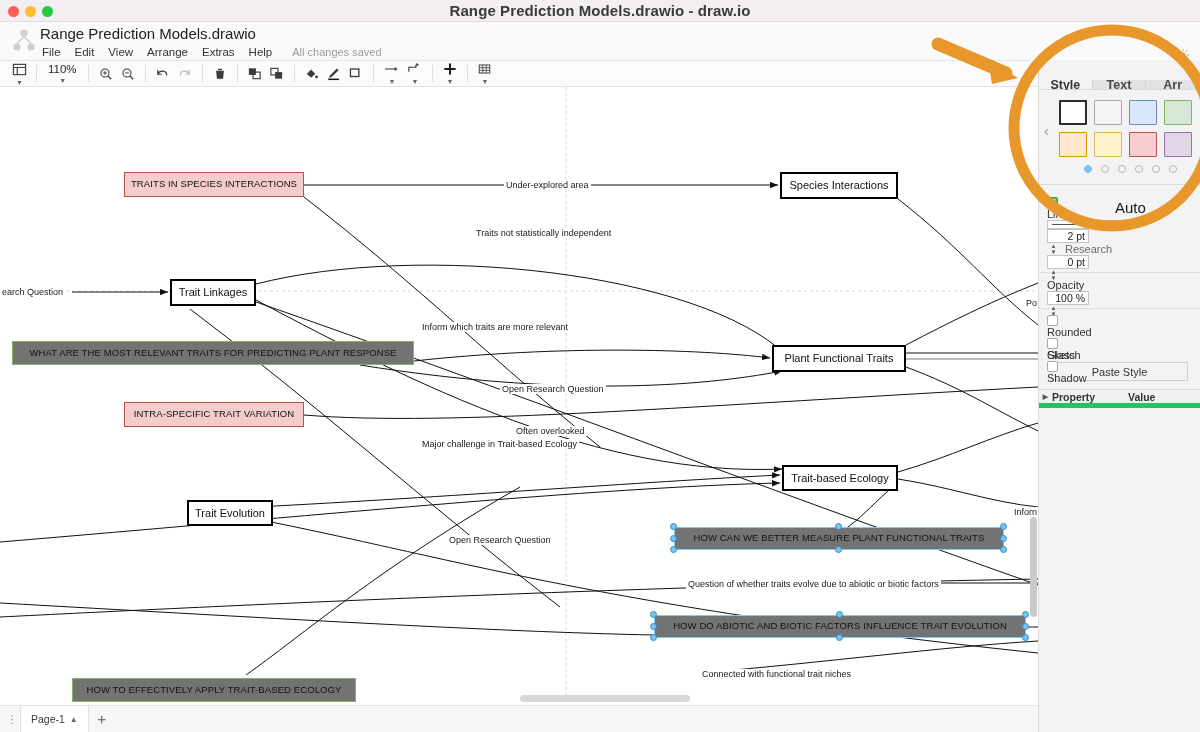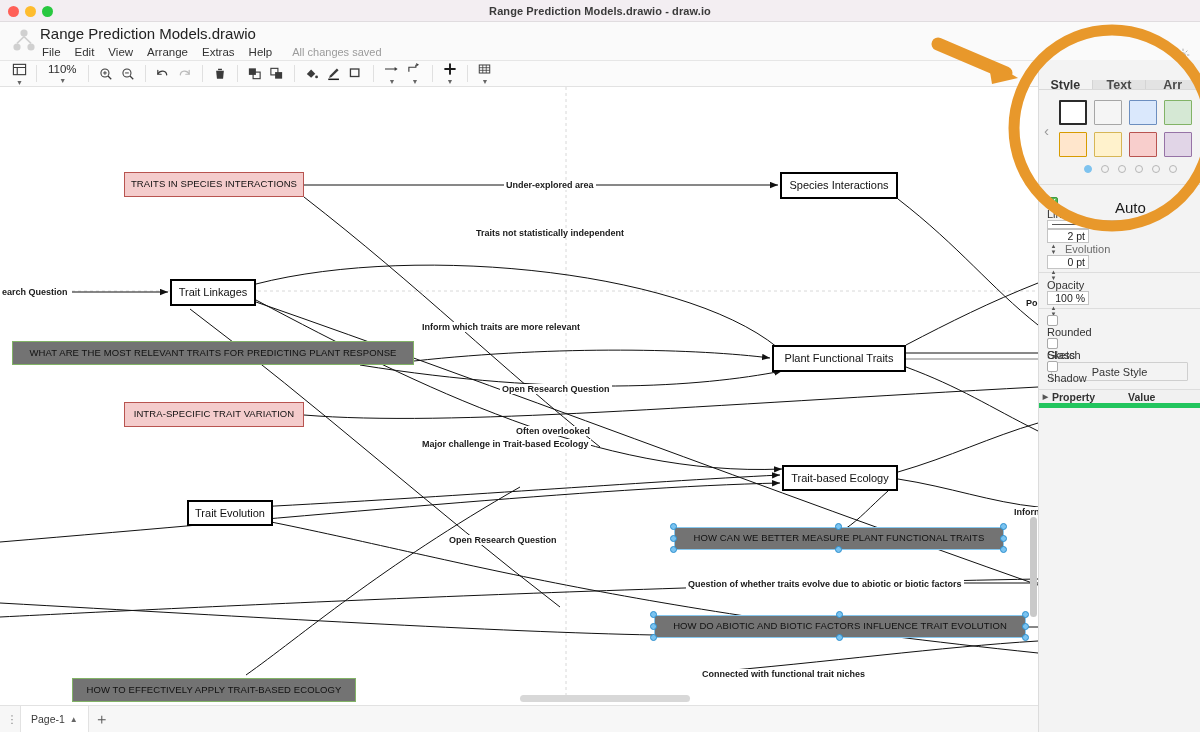--- a/index.html
+++ b/index.html
@@ -18,21 +18,21 @@
     border-bottom: 1px solid #e0dcdf;
     display: flex; align-items: center;
   }
   .traffic { position: absolute; left: 8px; top: 6px; display: flex; gap: 6px; }
   .dot { width: 11px; height: 11px; border-radius: 50%; }
   .dot.red { background: #ff5f57; }
   .dot.yellow { background: #febc2e; }
   .dot.green { background: #28c840; }
   .win-title {
     width: 100%; text-align: center;
-    font-size: 11px; color: #3a3a3a; font-weight: 600;
+    font-size: 15px; color: #3a3a3a; font-weight: 600;
     letter-spacing: .1px;
   }
 
   
   .appheader {
     position: absolute; left: 0; top: 22px; width: 1200px; height: 38px;
     background: #fafafa;
   }
   .logo {
     position: absolute; left: 12px; top: 6px; width: 24px; height: 26px;
@@ -89,21 +89,21 @@
   .node.pink {
     background: #f4cccc; border: 1.5px solid #b85450;
     font-size: 9.5px; color: #111; letter-spacing: .1px;
   }
   .node.green {
     background: #737373; border: 1px solid #82b366;
     font-size: 9.5px; color: #111; letter-spacing: .1px;
   }
   .elabel {
     position: absolute; font-size: 9px; color: #1a1a1a;
-    background: #ffffff; padding: 0 2px; white-space: nowrap; font-weight: bold;
+    background: #ffffff; padding: 0 2px; white-space: nowrap;
   }
 
   
   .handle {
     position: absolute; width: 7px; height: 7px; border-radius: 50%;
     background: #7ac3f0; border: 1px solid #2d8fce;
   }
   .selbox { position: absolute; border: 1px solid #87c8ef; }
 
   
@@ -543,21 +543,21 @@
           <span class="caret">▼</span>
         </span>
         <span class="spacer"></span>
         <span class="numfield">2 pt</span>
         <span class="stepper">
             <span>▲</span>
             <span>▼</span>
           </span>
       </div>
       <div class="row">
-        <span class="lbl-right" style="margin-left:18px;">Evolution</span>
+        <span class="lbl-right" style="margin-left:18px;">Research</span>
         <span class="spacer"></span>
         <span class="numfield">0 pt</span>
         <span class="stepper">
             <span>▲</span>
             <span>▼</span>
           </span>
       </div>
     </div>
 
     <div class="rsection">

